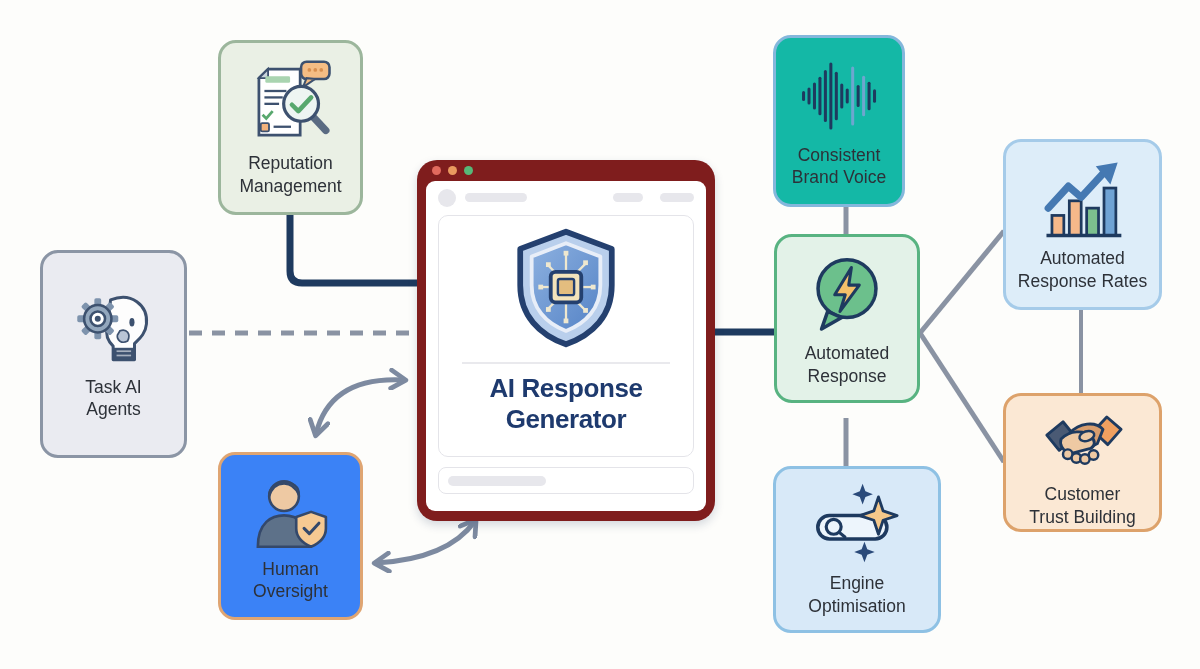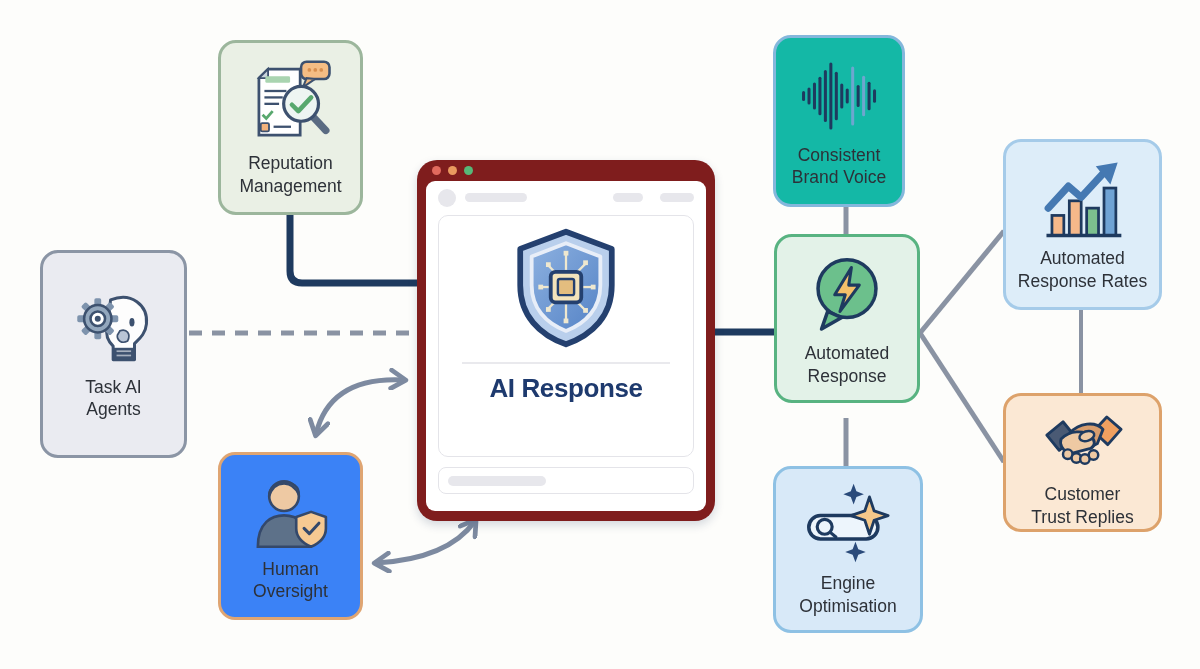--- a/index.html
+++ b/index.html
@@ -176,20 +176,21 @@
                 <rect x="78" y="36" width="5" height="5"></rect>
               <rect x="39" y="85" width="5" height="5"></rect>
                 <rect x="78" y="86" width="5" height="5"></rect>
             </g>
             <rect x="44" y="48" width="32" height="32" rx="5" fill="#f3e3bb" stroke="#24406f" stroke-width="4"></rect>
             <rect x="51.5" y="55.5" width="17" height="17" rx="2" fill="#e3bd7f" stroke="#24406f" stroke-width="2.5"></rect>
           </svg>
         </span>
         <div class="divider"></div>
         <div class="win-title">AI Response</div>
+        <div class="win-title">Generator</div>
       </div>
       <div class="input-bar">
         <span class="input-pill"></span>
       </div>
     </div>
   </div>
 
   <div class="node" style="left: 773px; top: 35px; width: 132px; height: 172px; background: #14b8a6; border-color: rgb(132, 183, 220);">
     <span class="icon">
       <svg width="96" height="84" viewBox="0 0 100 100">
@@ -225,21 +226,21 @@
         <path d="M28 70 L21 90 L44 77 Z" fill="#6cc08c" stroke="#1e3a5f" stroke-width="4" stroke-linejoin="round"></path>
         <path d="M55 20 L36 51 L48 51 L42 70 L64 40 L52 40 Z" fill="#f5c06a" stroke="#1e3a5f" stroke-width="3.5" stroke-linejoin="round"></path>
       </svg>
     </span>
     <div class="label">
       <span>Automated</span>
         <span>Response</span>
     </div>
   </div>
 
-  <div class="node" style="left: 773px; top: 466px; width: 150px; height: 167px; background: rgb(216, 233, 248); border-color: rgb(142, 193, 228);">
+  <div class="node" style="left: 773px; top: 466px; width: 168px; height: 167px; background: rgb(216, 233, 248); border-color: rgb(142, 193, 228);">
     <span class="icon">
       <svg width="96" height="84" viewBox="0 0 100 90">
         <rect x="8" y="36" width="74" height="25" rx="12.5" fill="rgba(255,255,255,0.55)" stroke="#1e3a5f" stroke-width="3.8"></rect>
         <circle cx="25" cy="48" r="8" fill="none" stroke="#1e3a5f" stroke-width="3.4"></circle>
         <line x1="31" y1="54" x2="37" y2="59" stroke="#1e3a5f" stroke-width="3.4" stroke-linecap="round"></line>
         <path d="M73 16 L78 31 L93 36 L78 41 L73 56 L68 41 L53 36 L68 31 Z" fill="#f5c88a" stroke="#1e3a5f" stroke-width="3" stroke-linejoin="round"></path>
         <path d="M56 2 L59 10 L67 13 L59 16 L56 24 L53 16 L45 13 L53 10 Z" fill="#2a4a7a"></path>
         <path d="M58 64 L61 72 L69 75 L61 78 L58 86 L55 78 L47 75 L55 72 Z" fill="#2a4a7a"></path>
       </svg>
     </span>
@@ -276,17 +277,17 @@
         <path d="M27 44 C36 35 51 34 59 42 C63 46 63 51 58 54 L35 60 C29 56 25 50 27 44 Z" fill="#eec9a3" stroke="#1e3a5f" stroke-width="3" stroke-linejoin="round"></path>
         <circle cx="34" cy="60" r="5" fill="#eec9a3" stroke="#1e3a5f" stroke-width="2.6"></circle>
         <circle cx="43" cy="64" r="5" fill="#eec9a3" stroke="#1e3a5f" stroke-width="2.6"></circle>
         <circle cx="52" cy="65" r="5" fill="#eec9a3" stroke="#1e3a5f" stroke-width="2.6"></circle>
         <circle cx="61" cy="61" r="5" fill="#eec9a3" stroke="#1e3a5f" stroke-width="2.6"></circle>
         <ellipse cx="54" cy="41" rx="8" ry="5" fill="#eec9a3" stroke="#1e3a5f" stroke-width="2.6" transform="rotate(-18 54 41)"></ellipse>
       </svg>
     </span>
     <div class="label">
       <span>Customer</span>
-        <span>Trust Replies</span>
+        <span>Trust Building</span>
     </div>
   </div>
 
 </div>
 
 </body></html>

